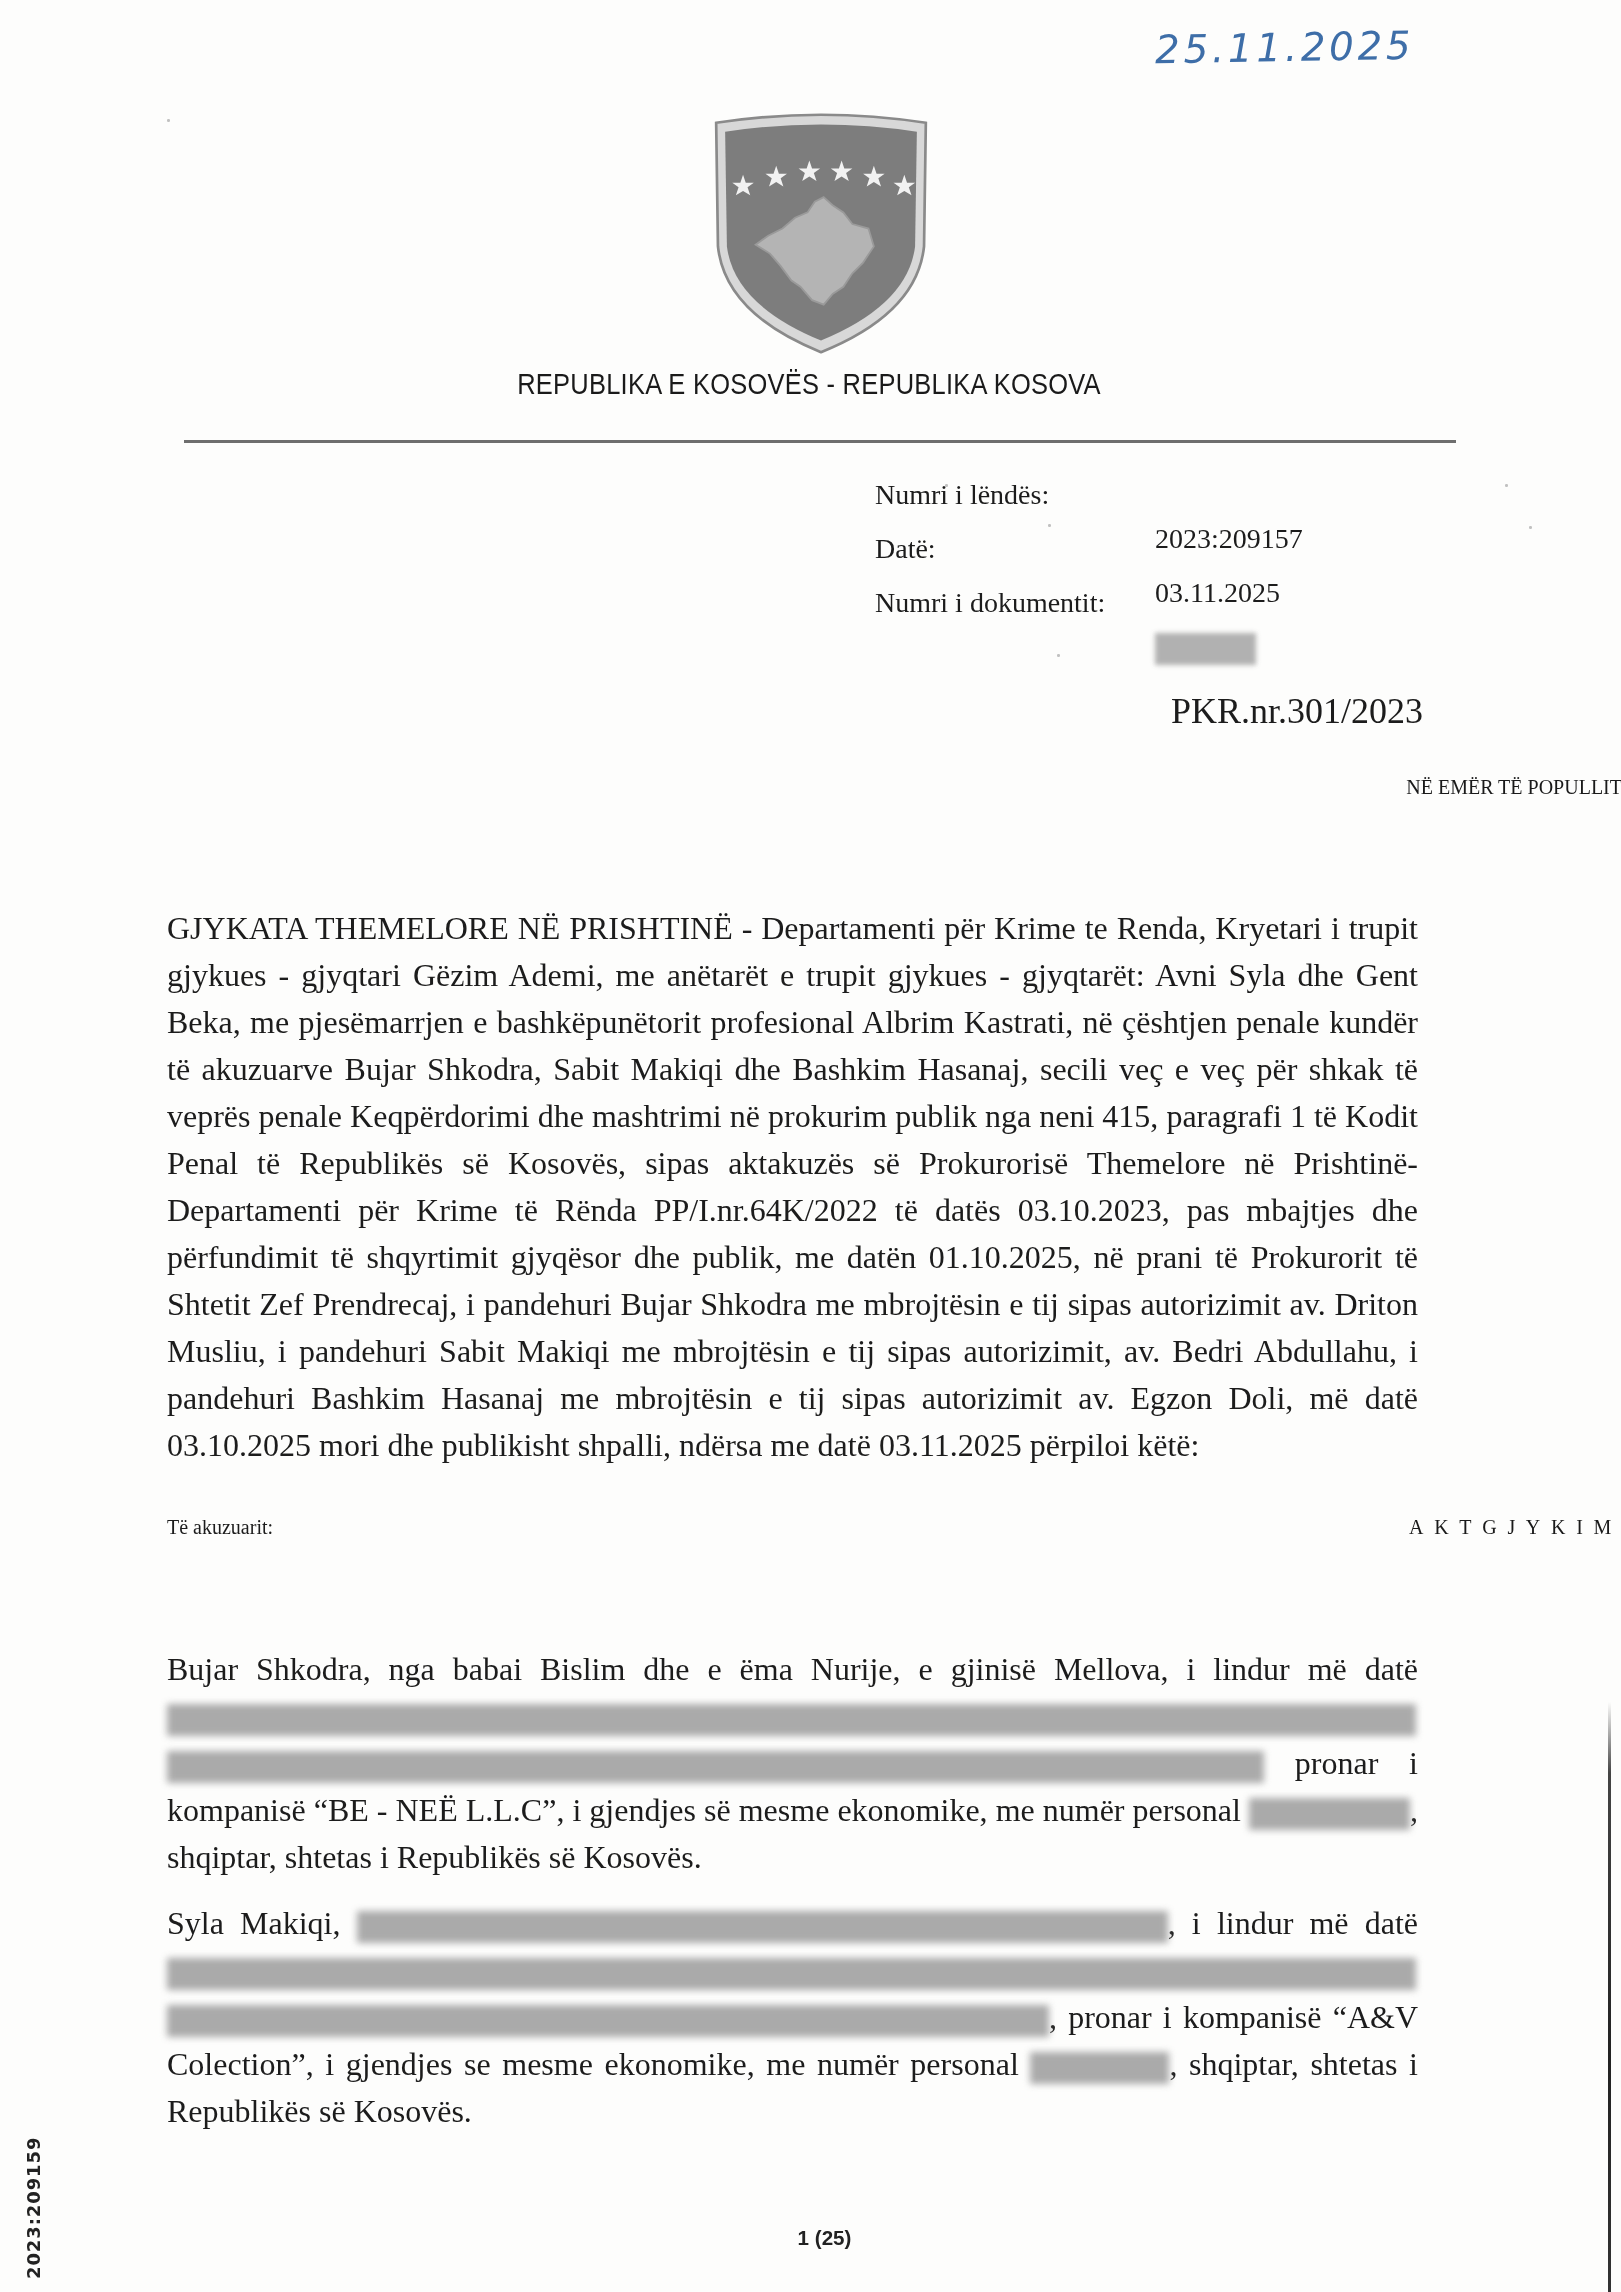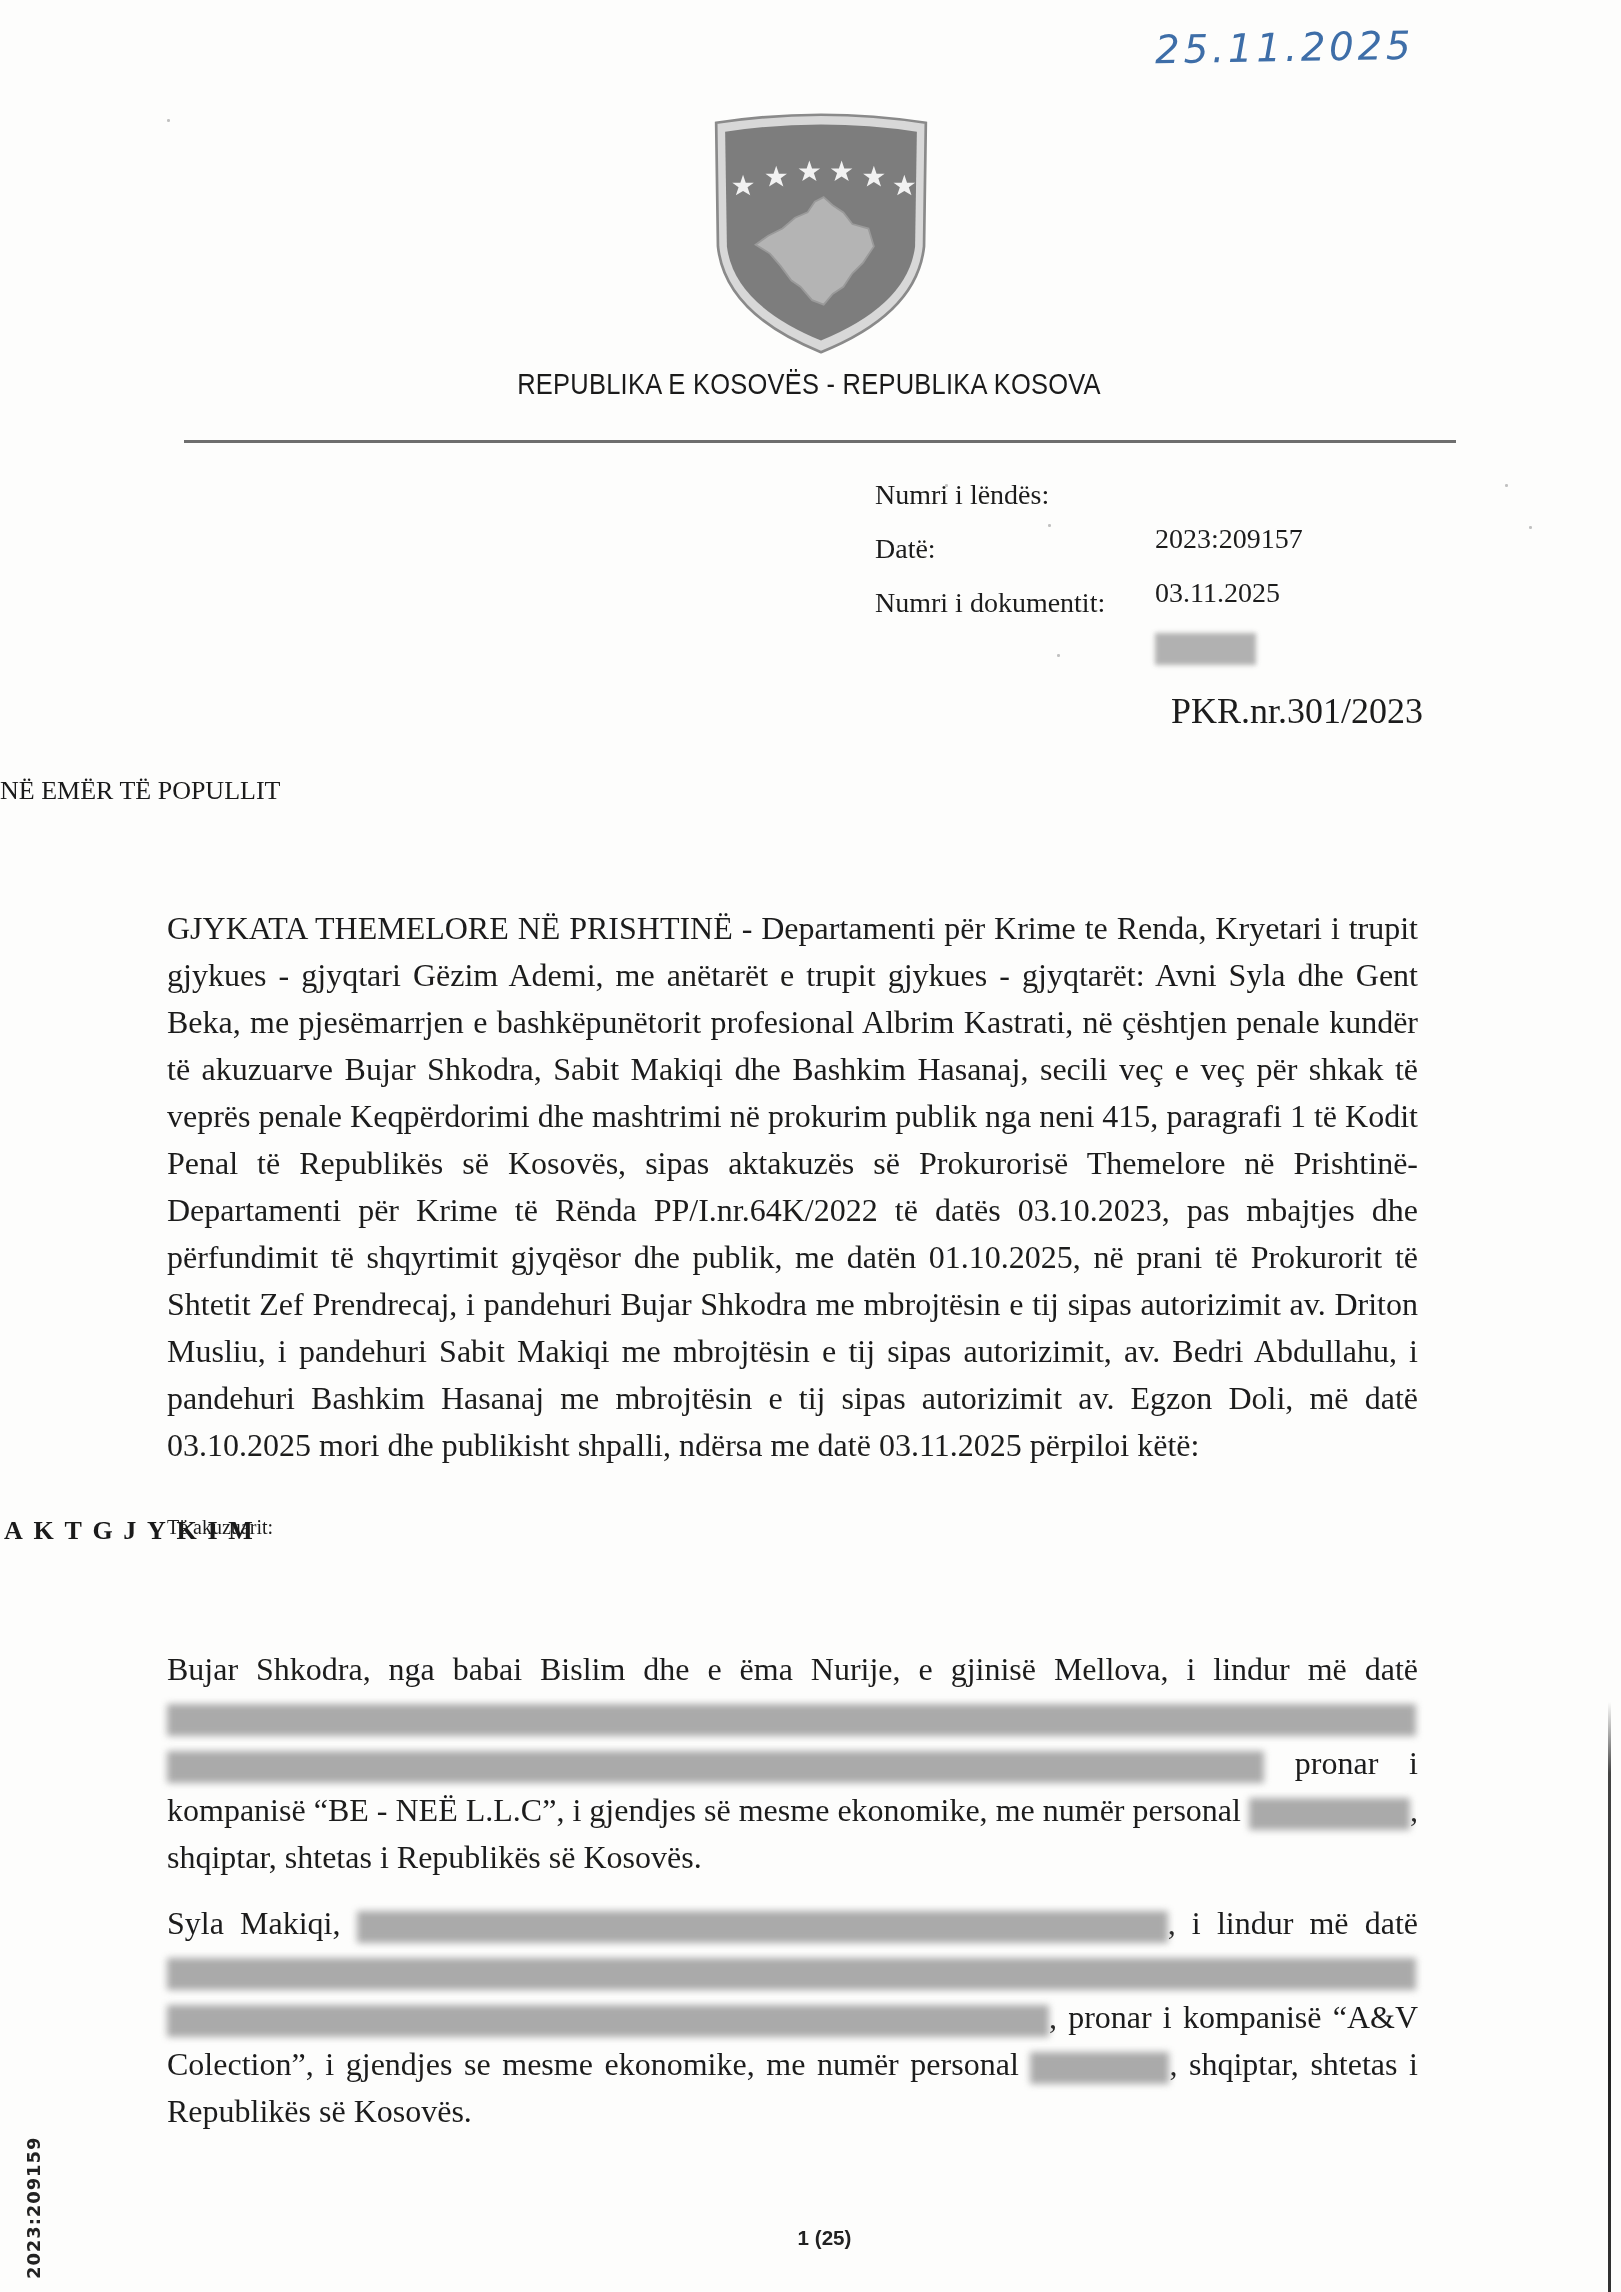--- a/index.html
+++ b/index.html
@@ -88,26 +88,26 @@
     .case-ref {
       position: absolute;
       right: 199px;
       top: 690px;
       font-size: 36px;
     }
     .section-heading {
       position: absolute;
       left: 0;
       width: 1622px;
-      text-align: left;
-      font-size: 26px;
+      text-align: right;
+      font-size: 20px;
       color: #1a1a1a;
     }
     .heading-people { top: 776px; }
-    .heading-judgment { top: 1516px; letter-spacing: 10.7px; padding-left: 4px; box-sizing: border-box; font-weight: bold; }
+    .heading-judgment { top: 1516px; letter-spacing: 10.7px; padding-left: 4px; box-sizing: border-box; }
     .body-text {
       position: absolute;
       left: 167px;
       width: 1251px;
       font-size: 32px;
       line-height: 47px;
       text-align: justify;
       font-stretch: condensed;
     }
     .intro-para { top: 905px; }

